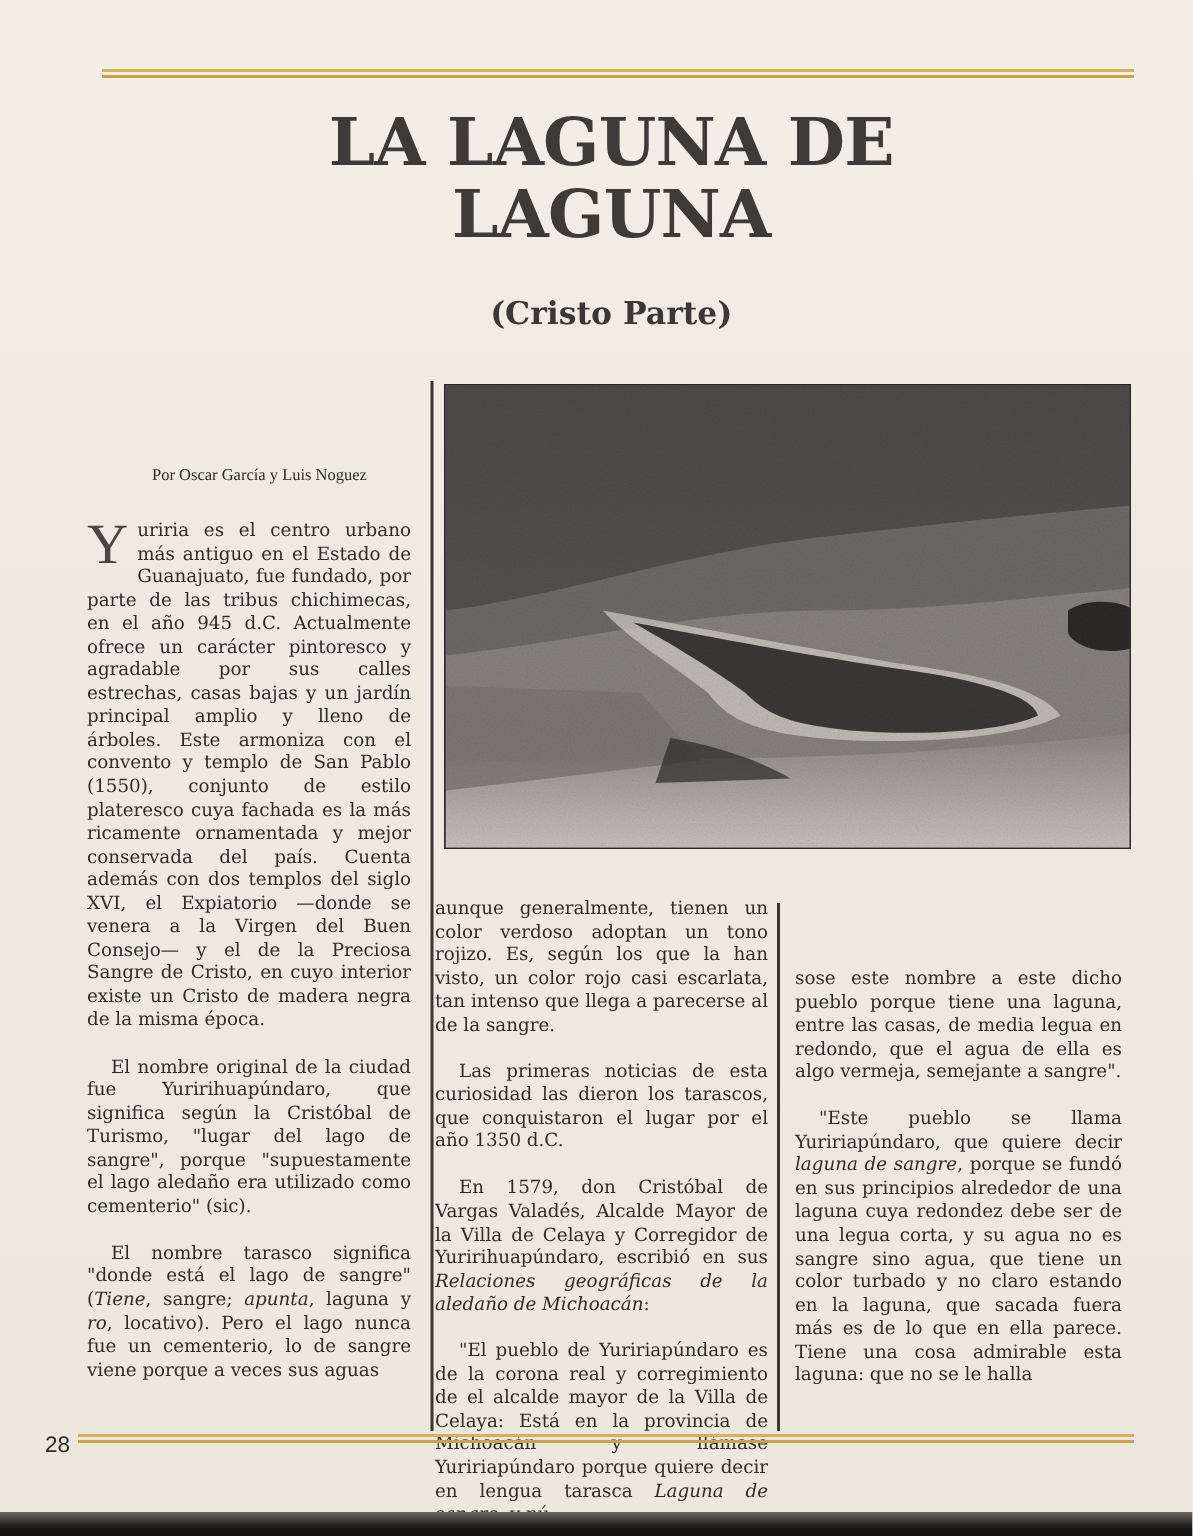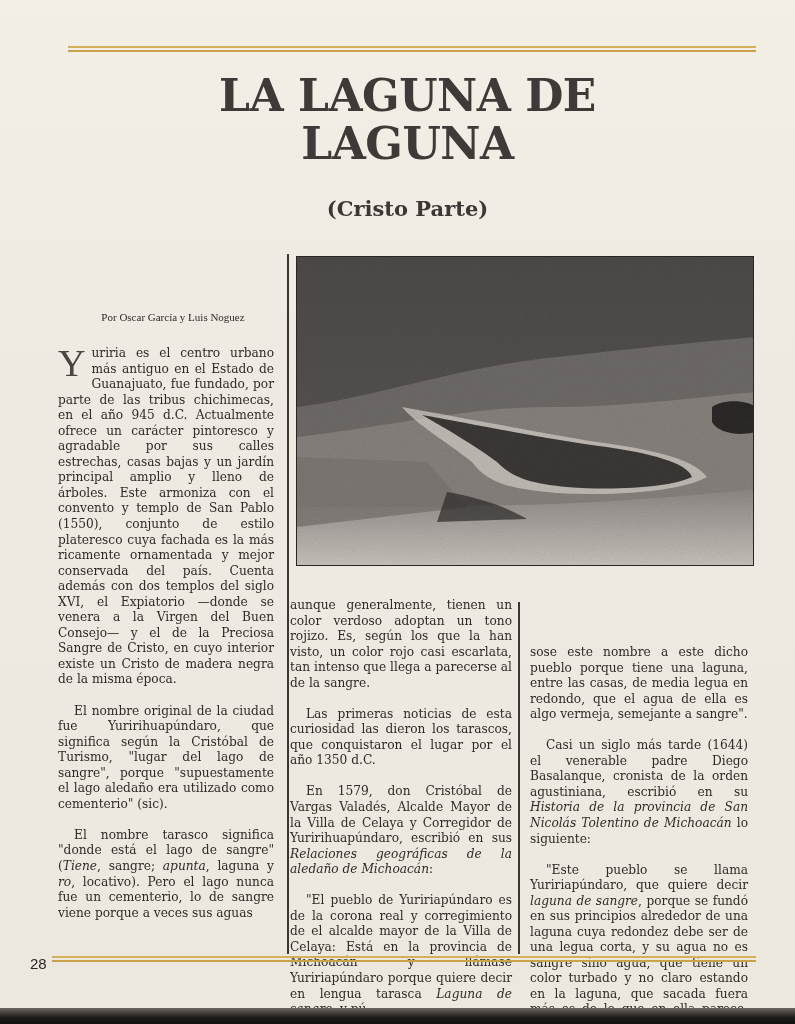--- a/index.html
+++ b/index.html
@@ -131,20 +131,19 @@
 
   <div class="col col2">
     <p class="first">aunque generalmente, tienen un color verdoso adoptan un tono rojizo. Es, según los que la han visto, un color rojo casi escarlata, tan intenso que llega a parecerse al de la sangre.</p>
     <p>Las primeras noticias de esta curiosidad las dieron los tarascos, que conquistaron el lugar por el año 1350 d.C.</p>
     <p><span>En 1579, don Cristóbal de Vargas Valadés, Alcalde Mayor de la Villa de Celaya y Corregidor de Yuririhuapúndaro, escribió en sus </span><i>Relaciones geográficas de la aledaño de Michoacán</i><span>:</span></p>
     <p><span>"El pueblo de Yuririapúndaro es de la corona real y corregimiento de el alcalde mayor de la Villa de Celaya: Está en la provincia de Michoacán y llámase Yuririapúndaro porque quiere decir en lengua tarasca </span><i>Laguna de sangre</i><span>, y pú-</span></p>
   </div>
 
   <div class="col col3">
     <p class="first">sose este nombre a este dicho pueblo porque tiene una laguna, entre las casas, de media legua en redondo, que el agua de ella es algo vermeja, semejante a sangre".</p>
-    <p><span>Casi un siglo más tarde (1644) el venerable padre Diego Basalanque, cronista de la orden agustiniana, escribió en su </span><i>Historia de la provincia de San Nicolás Tolentino de Michoacán</i><span> lo siguiente:</span></p>
     <p><span>"Este pueblo se llama Yuririapúndaro, que quiere decir </span><i>laguna de sangre</i><span>, porque se fundó en sus principios alrededor de una laguna cuya redondez debe ser de una legua corta, y su agua no es sangre sino agua, que tiene un color turbado y no claro estando en la laguna, que sacada fuera más es de lo que en ella parece. Tiene una cosa admirable esta laguna: que no se le halla</span></p>
   </div>
 
   <div class="rule bottom"></div>
   <div class="page-number">28</div>
 </div>
 <div class="bottom-edge"></div>
 
 </body></html>

